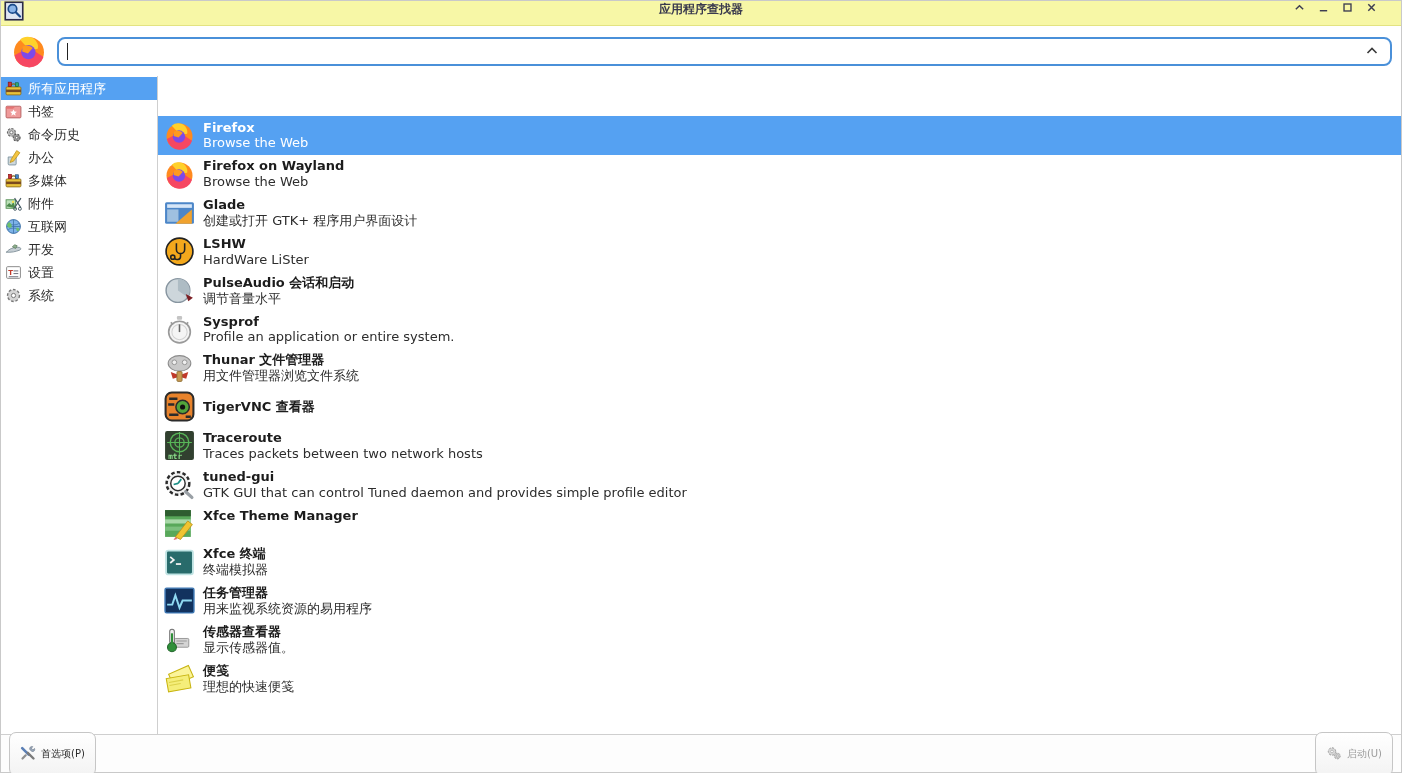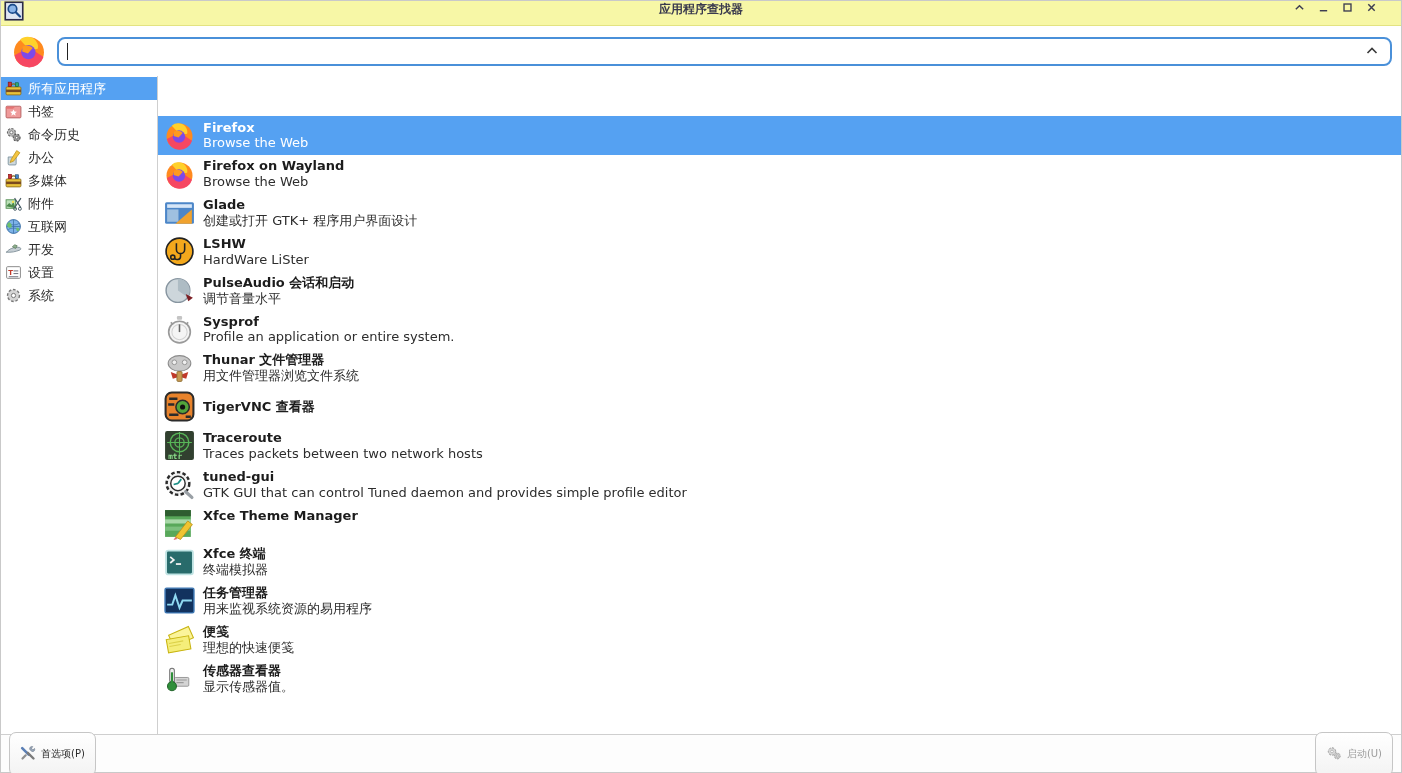--- a/index.html
+++ b/index.html
@@ -460,47 +460,47 @@
             </svg>
           </span>
           <div class="app-text">
             <div class="app-name">任务管理器</div>
             <div class="app-desc">用来监视系统资源的易用程序</div>
           </div>
         </div>
         <div class="app-row">
           <span class="aicon">
             <svg viewBox="0 0 32 32">
+              <rect x="11" y="15" width="14" height="8.5" rx="1" fill="#d4d4d4" stroke="#8a8a8a" stroke-width=".8"></rect>
+              <path d="M13 17.5h10M13 20h7" stroke="#9a9a9a" stroke-width="1"></path>
+              <rect x="6.5" y="6" width="4.5" height="14" rx="2.2" fill="#f0f0f0" stroke="#707070" stroke-width="1"></rect>
+              <circle cx="8.7" cy="23.5" r="4.3" fill="#2f8f3a" stroke="#1d6126" stroke-width="1"></circle>
+              <rect x="7.7" y="10" width="2" height="11" fill="#2f8f3a"></rect>
+            </svg>
+          </span>
+          <div class="app-text">
+            <div class="app-name">传感器查看器</div>
+            <div class="app-desc">显示传感器值。</div>
+          </div>
+        </div>
+        <div class="app-row">
+          <span class="aicon">
+            <svg viewBox="0 0 32 32">
               <g transform="rotate(-24 16 16)">
                 <rect x="8" y="8" width="21" height="12" fill="#fbf49a" stroke="#c8b411" stroke-width="1"></rect>
               </g>
               <g transform="rotate(-10 16 20)">
                 <rect x="4" y="14" width="22" height="13" fill="#f5ee7a" stroke="#c8b411" stroke-width="1"></rect>
                 <path d="M6 18h14M6 21h11" stroke="#dcd14a" stroke-width="1"></path>
               </g>
             </svg>
           </span>
           <div class="app-text">
             <div class="app-name">便笺</div>
             <div class="app-desc">理想的快速便笺</div>
-          </div>
-        </div>
-        <div class="app-row">
-          <span class="aicon">
-            <svg viewBox="0 0 32 32">
-              <rect x="11" y="15" width="14" height="8.5" rx="1" fill="#d4d4d4" stroke="#8a8a8a" stroke-width=".8"></rect>
-              <path d="M13 17.5h10M13 20h7" stroke="#9a9a9a" stroke-width="1"></path>
-              <rect x="6.5" y="6" width="4.5" height="14" rx="2.2" fill="#f0f0f0" stroke="#707070" stroke-width="1"></rect>
-              <circle cx="8.7" cy="23.5" r="4.3" fill="#2f8f3a" stroke="#1d6126" stroke-width="1"></circle>
-              <rect x="7.7" y="10" width="2" height="11" fill="#2f8f3a"></rect>
-            </svg>
-          </span>
-          <div class="app-text">
-            <div class="app-name">传感器查看器</div>
-            <div class="app-desc">显示传感器值。</div>
           </div>
         </div>
       </div>
   </div>
 
   <div class="footer">
     <div class="btn">
       <span>
         <svg viewBox="0 0 16 16">
           <path d="M2.2 3.2l6.5 6.5" stroke="#5b7fb5" stroke-width="2.6" stroke-linecap="round"></path>

